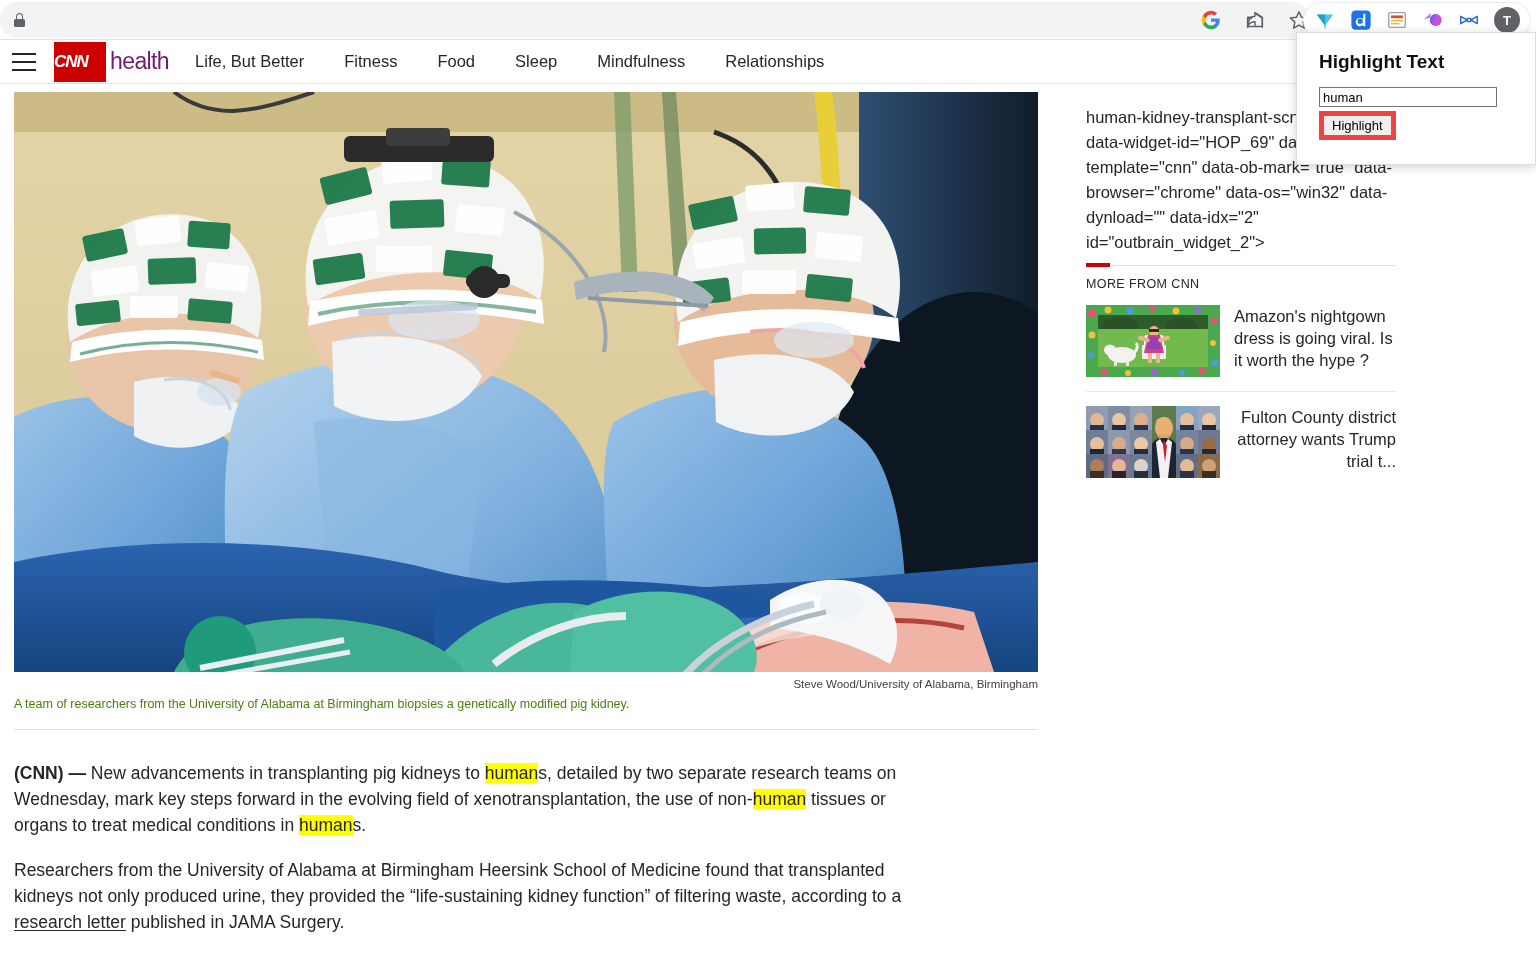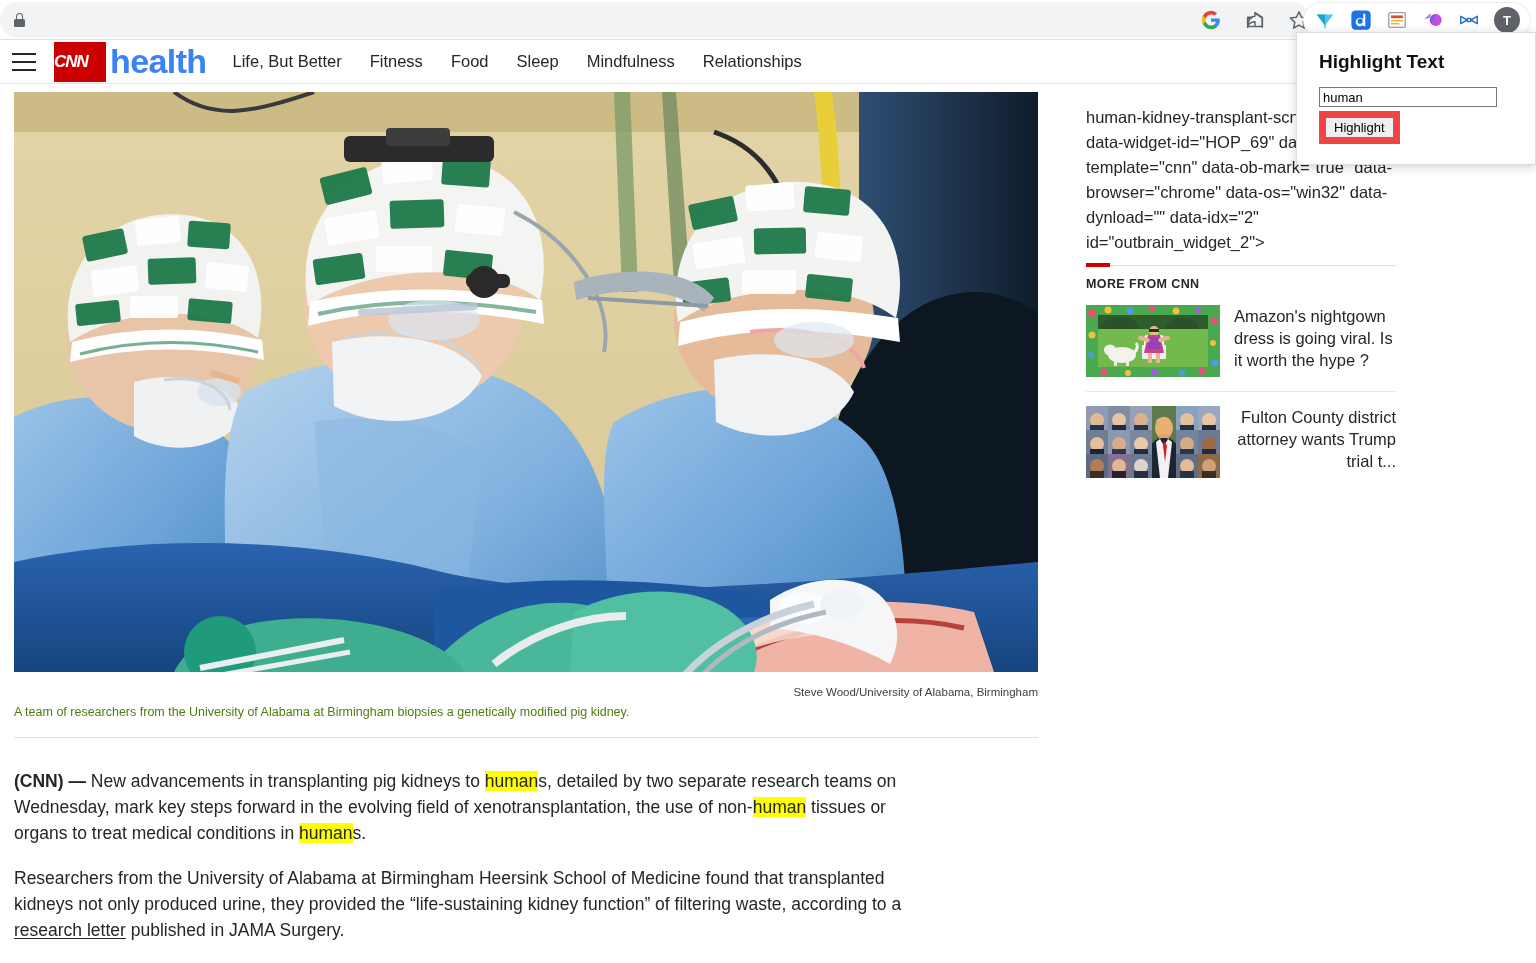--- a/index.html
+++ b/index.html
@@ -53,37 +53,37 @@
   #hamburger{ width:24px; height:18px; margin-left:12px; margin-right:18px; display:flex; flex-direction:column; justify-content:space-between; cursor:pointer;}
   #hamburger span{ display:block; height:2px; background:#262626; width:100%;}
   #cnn-logo{
     width:52px; height:40px; background:#cc0000;
     display:flex; align-items:center; justify-content:flex-start; flex:none;
   }
   #cnn-logo .mark{
     color:#fff; font-size:17px; font-weight:bold; font-style:italic;
     letter-spacing:-1px; font-family:"Liberation Sans", sans-serif;
   }
-  #cnn-section{ font-size:34px; color:#3b82f6; margin-left:4px; letter-spacing:-0.6px;font-weight:bold;}
-  #nav-links{ display:flex; align-items:center; gap:28px; margin-left:26px;}
+  #cnn-section{ font-size:23px; color:#701a75; margin-left:4px; letter-spacing:-0.6px;}
+  #nav-links{ display:flex; align-items:center; gap:40px; margin-left:26px;}
   .nav-link{ font-size:16.5px; color:#262626; cursor:pointer; white-space:nowrap;}
   #nav-right{ margin-left:auto; display:flex; align-items:center; gap:26px; margin-right:22px;}
   #search-circle{ width:20px; height:20px; border:2px solid #262626; border-radius:50%; position:relative; cursor:pointer;}
   #search-circle::after{ content:""; position:absolute; right:-6px; bottom:-3px; width:9px; height:2px; background:#262626; transform:rotate(45deg);}
 
   
   #article{ position:absolute; left:0; top:92px; width:1055px; }
   #hero-photo{
     position:relative; margin-left:14px; width:1024px; height:580px;
     overflow:hidden; background:#1a5fa8;
   }
   #hero-photo svg{ display:block; width:100%; height:100%;}
   #photo-credit{
     margin-left:14px; width:1024px; text-align:right;
-    font-size:11.5px; color:#404040; padding-top:14px;
+    font-size:11.5px; color:#404040; padding-top:6px;
   }
   #photo-caption{
     margin-left:14px; width:1024px; font-size:12.5px; color:#4d7c0f;
     padding-top:7px; padding-bottom:18px; border-bottom:1px solid #e0e0e0;
   }
   .body-para{
     margin-left:14px; width:915px; font-size:17.5px; line-height:26px;
     color:#262626; margin-top:19px;
   }
   .body-para:first-of-type{ margin-top:30px; }
@@ -92,21 +92,21 @@
   a.inline-link{ color:#262626; text-decoration:underline; text-underline-offset:2px; cursor:pointer;}
 
   
   #right-rail{ position:absolute; left:1086px; top:105px; width:310px;}
   #leaked-code{
     font-size:16.5px; line-height:25px; color:#262626; word-break:break-word;
   }
   #rail-divider{ margin-top:10px; height:1px; background:#e0e0e0; position:relative;}
   #rail-divider::before{ content:""; position:absolute; left:0; top:-2px; width:24px; height:4px; background:#cc0000;}
   #more-from-title{
-    font-size:12.5px; font-weight:bold; color:#262626;
+    font-size:12.5px; font-weight:normal; color:#262626;
     letter-spacing:0.4px; margin-top:11px;
   }
   .rail-item{
     display:flex; gap:14px; padding-top:14px; padding-bottom:14px;
     border-bottom:1px solid #e8e8e8; cursor:pointer;
   }
   .rail-item:last-child{ border-bottom:none;text-align:right; }
   .rail-thumb{ width:134px; height:72px; flex:none; overflow:hidden; background:#ccc;}
   .rail-thumb svg{ display:block; width:100%; height:100%;}
   .rail-text{ font-size:16.5px; line-height:22px; color:#262626;}
@@ -120,21 +120,21 @@
   }
   #popup-title{ font-size:19px; font-weight:bold; color:#111; margin-bottom:14px;}
   #popup-input{
     display:block; width:178px; height:20px;
     font-size:13px; font-family:"Liberation Sans", sans-serif;
     padding:1px 3px; border:1px solid #767676; color:#000; background:#fff;
     outline:none;
   }
   #popup-button{
     margin-top:4px; font-size:13px; font-family:"Liberation Sans", sans-serif;
-    padding:2px 8px; border:7px solid #ef4444; background:#efefef;
+    padding:2px 8px; border:5px solid #ef4444; background:#efefef;
     color:#000; cursor:pointer;
   }
 </style>
 </head>
 <body>
 
 <div id="browser-chrome">
 
   <div id="omnibox">
     <span id="lock-icon">

